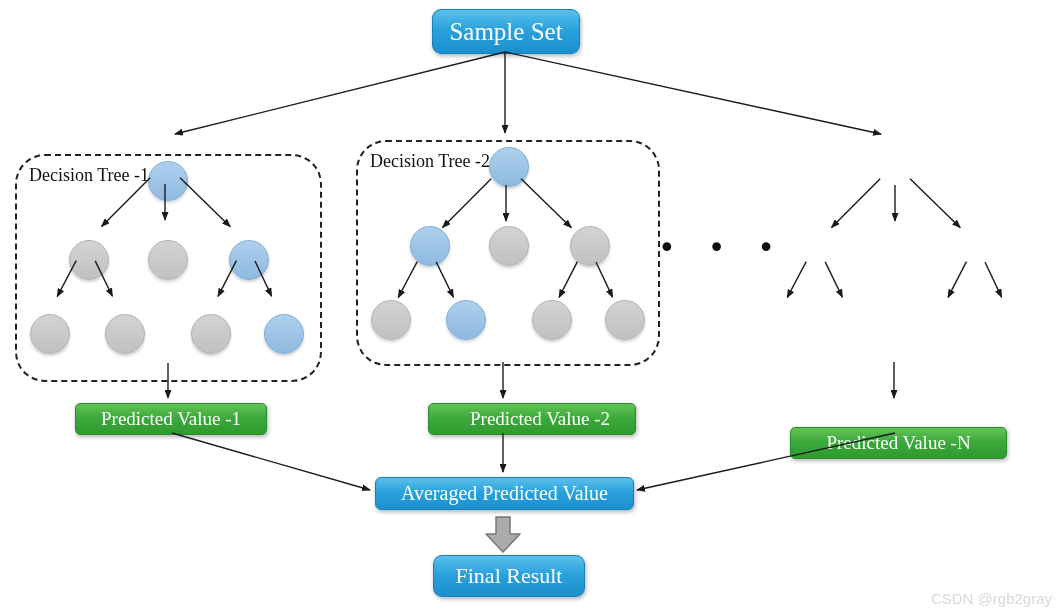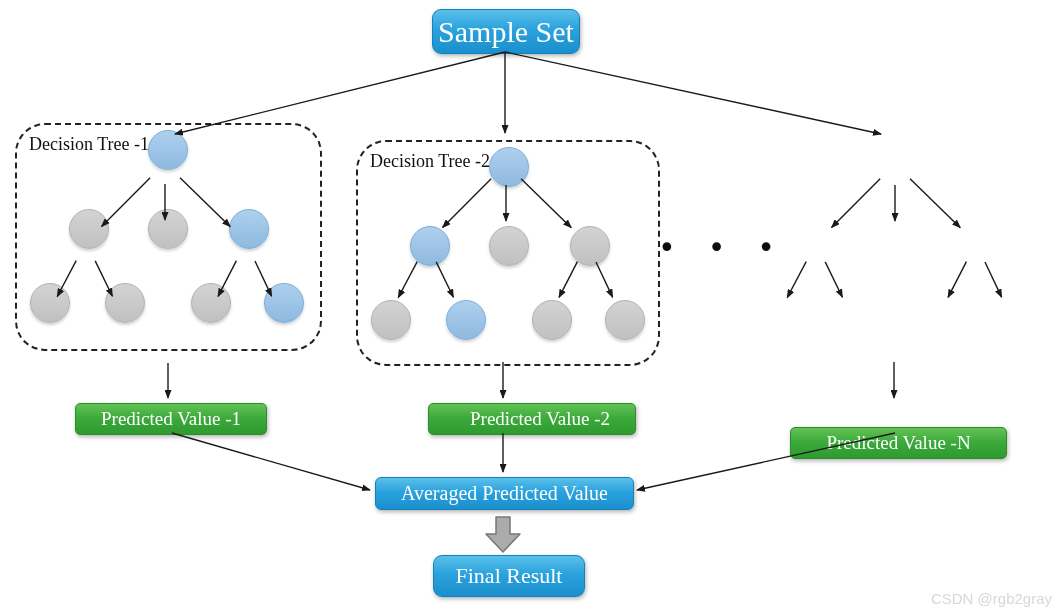--- a/index.html
+++ b/index.html
@@ -6,35 +6,35 @@
   .stage{position:relative;width:1056px;height:614px;background:#fff;overflow:hidden;
          font-family:"Liberation Serif",serif;}
   #arrows{position:absolute;left:0;top:0;z-index:3;pointer-events:none;}
   .arrow-line{stroke:var(--arrow,#1a1a1a);stroke-width:1.4;fill:none;}
 
   .blue-box{position:absolute;z-index:2;display:flex;align-items:center;justify-content:center;
     color:#fff;text-align:center;
     background:linear-gradient(180deg,var(--box-blue-top,#5ac0ea) 0%,var(--box-blue-mid,#2aa2dd) 45%,var(--box-blue-bottom,#1a8fcd) 100%);
     border:1px solid var(--box-blue-border,#1681b8);
     box-shadow:1px 2px 4px rgba(0,0,0,0.3);}
-  .sample{left:432px;top:9px;width:146px;height:43px;font-size:30px;border-radius:9px;}
+  .sample{left:432px;top:9px;width:146px;height:43px;font-size:25px;border-radius:9px;}
   .averaged{left:375px;top:477px;width:257px;height:31px;font-size:20px;border-radius:6px;}
   .final{left:433px;top:555px;width:150px;height:40px;font-size:22px;border-radius:9px;}
 
   .green-box{position:absolute;z-index:2;display:flex;align-items:center;justify-content:center;
     color:#fff;height:30px;font-size:19px;border-radius:5px;
     background:linear-gradient(180deg,var(--box-green-top,#63c254) 0%,var(--box-green-mid,#3aa83a) 50%,var(--box-green-bottom,#2f9b2f) 100%);
     border:1px solid var(--box-green-border,#2b8c2b);
     box-shadow:1px 2px 4px rgba(0,0,0,0.3);}
   .green-1{left:75px;top:403px;width:190px;}
   .green-2{left:428px;top:403px;width:190px;padding-left:16px;}
   .green-n{left:790px;top:403px;width:215px;margin-top:24px;}
 
   .tree-box{position:absolute;z-index:1;border:2px dashed #222;border-radius:30px;background:transparent;}
-  .tree-box-1{left:15px;top:123px;width:303px;height:224px;}
+  .tree-box-1{left:15px;top:154px;width:303px;height:224px;}
   .tree-box-2{left:356px;top:140px;width:300px;height:222px;}
   .tree-box-n{left:745px;top:140px;width:298px;height:222px;}
   .tree-label{position:absolute;left:12px;top:9px;font-size:18px;color:#111;white-space:nowrap;}
 
   .tree-node{position:absolute;width:38px;height:38px;border-radius:50%;z-index:2;
     box-shadow:0 2px 3px rgba(0,0,0,0.18);}
   .node-blue{background:linear-gradient(180deg,#aed0ee 0%,var(--node-blue,#9dc3e6) 55%,#8fb9e0 100%);
     border:1px solid var(--node-blue-border,#7aaed9);}
   .node-gray{background:linear-gradient(180deg,#d3d3d3 0%,var(--node-gray,#c9c9c9) 55%,#c0c0c0 100%);
     border:1px solid var(--node-gray-border,#b2b2b2);}

